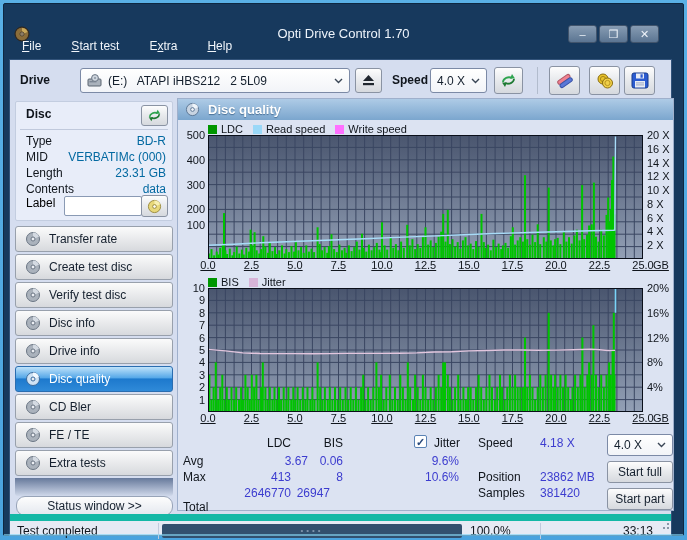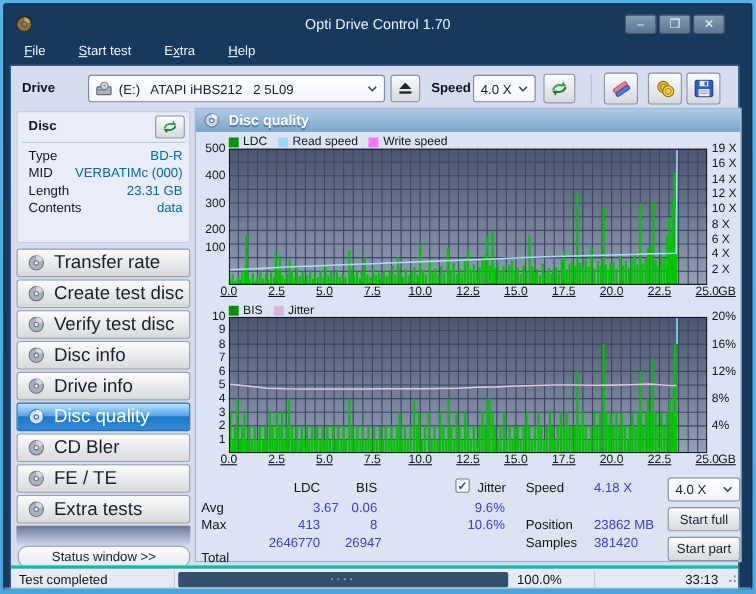--- a/index.html
+++ b/index.html
@@ -2,21 +2,21 @@
 <html><head>
 <meta charset="utf-8">
 <style>
   html,body{margin:0;padding:0;background:#9fb6c8;}
   *{box-sizing:border-box;font-family:"Liberation Sans",sans-serif;}
   .app{position:relative;width:687px;height:540px;background:linear-gradient(#59b0e6,#4aa3de);overflow:hidden;}
   .win{position:absolute;left:3px;top:3px;width:681px;height:533px;background:#17395d;border:1px solid #0e2741;border-radius:2px;}
   .win::after{content:"";position:absolute;left:0;right:0;bottom:-1px;height:2px;background:#8adcf8;opacity:.6;}
 
   
-  .titlebar{position:absolute;left:0;top:4px;width:100%;height:28px;color:#eef4fb;}
+  .titlebar{position:absolute;left:0;top:16px;width:100%;height:28px;color:#eef4fb;}
   .app-icon{position:absolute;left:10px;top:6px;width:16px;height:16px;}
   .title{position:absolute;left:0;top:6px;width:100%;text-align:center;font-size:13px;}
   .winbtn{position:absolute;top:5px;width:29px;height:18px;background:linear-gradient(#879cb3,#5b7592);border:1px solid #41546c;border-radius:3px;color:#eef3f9;font-size:11px;line-height:16px;text-align:center;cursor:default;}
   .winbtn.min{right:86px}.winbtn.max{right:55px}.winbtn.close{right:24px}
 
   
   .menubar{position:absolute;left:14px;top:30px;height:24px;display:flex;gap:22px;color:#f2f6fb;font-size:12px;align-items:center;}
   .menu-item{padding:2px 4px;cursor:default;}
   .u{text-decoration:underline;}
 
@@ -46,21 +46,21 @@
   .disc-refresh{position:absolute;right:4px;top:3px;width:27px;height:21px;}
   .disc-div{position:absolute;left:4px;right:4px;top:27px;height:1px;background:#c0c9dc;}
   .inforow{position:absolute;left:10px;right:6px;height:15px;font-size:12px;}
   .inforow .k{color:#10151c;}
   .inforow .v{position:absolute;right:0;top:0;color:#0369a1;}
   .label-row{position:absolute;left:10px;right:4px;top:94px;height:22px;font-size:12px;}
   .label-input{position:absolute;left:38px;top:0;width:78px;height:20px;background:#fff;border:1px solid #8a9ab4;border-radius:2px;}
   .disc-btn{position:absolute;right:0;top:-1px;width:27px;height:22px;}
 
   .nav{position:absolute;left:5px;top:166px;width:158px;}
-  .nav-btn{position:relative;height:26px;margin-bottom:2px;background:linear-gradient(#fbfbfb,#e9eaec 50%,#d7d9dd);border:1px solid #98a0ac;border-radius:3px;display:flex;align-items:center;font-size:17px;color:#15202e;cursor:default;}
+  .nav-btn{position:relative;height:26px;margin-bottom:2px;background:linear-gradient(#fbfbfb,#e9eaec 50%,#d7d9dd);border:1px solid #98a0ac;border-radius:3px;display:flex;align-items:center;font-size:12px;color:#15202e;cursor:default;}
   .nav-btn .nav-icon{margin:0 8px 0 9px;display:flex;}
   .nav-btn.active{background:linear-gradient(#bfe2fa,#56a8e8 45%,#1d79cd 50%,#2f8ad8);border:1px solid #2a6db0;color:#fff;}
   .spacer-grad{position:absolute;left:5px;top:418px;width:158px;height:18px;background:linear-gradient(#66799b,#cfd8ea);border-radius:0 0 3px 3px;}
   .status-win-btn{position:absolute;left:6px;top:436px;width:157px;height:20px;border-radius:9px;background:linear-gradient(#fdfdfd,#e4e8ef);border:1px solid #98a4b8;font-size:12px;color:#15202e;display:flex;align-items:center;justify-content:center;cursor:default;}
 
   
   .right-panel{position:absolute;left:167px;top:38px;width:497px;height:413px;background:#dce3f2;border:1px solid #9fb0cc;}
   .panel-head{position:absolute;left:0;top:0;width:100%;height:21px;background:linear-gradient(#aecbe6,#7ba6ce);display:flex;align-items:center;}
   .panel-head .ph-icon{margin:0 8px 0 7px;display:flex;}
   .panel-head .ph-title{color:#ffffff;font-weight:bold;font-size:13px;text-shadow:0 1px 1px #4a7196;}
@@ -83,21 +83,21 @@
   
   .stat{position:absolute;font-size:12px;color:#10151c;}
   .stat.val{color:#3c3ccf;}
   .stat.ra{text-align:right;}
   .checkbox{position:absolute;width:13px;height:13px;background:#fff;border:1px solid #5a82b4;border-radius:2px;font-size:11px;line-height:12px;text-align:center;color:#2a4a7c;font-weight:bold;cursor:default;}
   .mini-combo{position:absolute;left:429px;top:335px;width:66px;height:22px;padding:0 6px;}
   .act-btn{position:absolute;left:429px;width:66px;height:22px;font-size:12px;color:#15202e;}
   .start-full{top:362px}.start-part{top:389px}
 
   
-  .statusbar{position:absolute;left:0;bottom:1px;width:661px;height:20px;background:#e6eaf4;border-top:3px solid #14b8a6;font-size:12px;color:#10151c;}
+  .statusbar{position:absolute;left:0;bottom:1px;width:661px;height:20px;background:#e6eaf4;border-top:7px solid #14b8a6;font-size:12px;color:#10151c;}
   .sb-text{position:absolute;left:7px;top:3px;}
   .sb-sep{position:absolute;top:2px;width:1px;height:16px;background:#c2cadc;}
   .progress{position:absolute;left:152px;top:3px;width:300px;height:14px;background:#32506e;border-radius:2px;color:#7e95ac;text-align:center;font-size:8px;line-height:13px;letter-spacing:3px;}
   .sb-pct{position:absolute;left:460px;top:3px;}
   .sb-time{position:absolute;right:18px;top:3px;}
   .grip{position:absolute;right:2px;bottom:3px;width:8px;height:8px;background:
     radial-gradient(circle at 7px 1px,#8a96a8 1px,transparent 1.2px),
     radial-gradient(circle at 7px 5px,#8a96a8 1px,transparent 1.2px),
     radial-gradient(circle at 3px 5px,#8a96a8 1px,transparent 1.2px);}
 </style>
@@ -213,20 +213,31 @@
           <span class="k">MID</span>
           <span class="v">VERBATIMc (000)</span>
         </div>
         <div class="inforow" style="top:64px">
           <span class="k">Length</span>
           <span class="v">23.31 GB</span>
         </div>
         <div class="inforow" style="top:80px">
           <span class="k">Contents</span>
           <span class="v">data</span>
+        </div>
+        <div class="label-row">
+          <span class="k">Label</span>
+          <input class="label-input" value="" style="">
+          <div class="btn3d disc-btn">
+            <svg width="15" height="15" viewBox="0 0 16 16">
+              <circle cx="8" cy="8" r="6.5" fill="#e8d87a" stroke="#9a8a3a"></circle>
+              <path d="M8 1.5 A6.5 6.5 0 0 1 14 5.5 L10 7.5 A2.5 2.5 0 0 0 8 5.5 Z" fill="#f8f0b0"></path>
+              <circle cx="8" cy="8" r="2" fill="#fbfbf4" stroke="#9a8a3a"></circle>
+            </svg>
+          </div>
         </div>
       </div>
 
       <div class="nav" id="nav">
           <div class="nav-btn">
             <span class="nav-icon">
               <svg width="16" height="16" viewBox="0 0 16 16">
                 <circle cx="8" cy="8" r="6.5" fill="#aab2bc" stroke="#6b7684"></circle>
                 <path d="M8 1.5 A6.5 6.5 0 0 1 14 5.5 L10 7.5 A2.5 2.5 0 0 0 8 5.5 Z" fill="#d4dae2"></path>
                 <circle cx="8" cy="8" r="2" fill="#eceff4" stroke="#6b7684"></circle>
@@ -574,21 +585,21 @@
                 <rect x="399.2" y="62.5" width="2" height="61.5" fill="#00c400"></rect>
                 <rect x="400.6" y="86.8" width="2" height="37.2" fill="#00c400"></rect>
                 <rect x="401.8" y="74.4" width="2" height="49.6" fill="#00c400"></rect>
                 <rect x="403.0" y="45.1" width="2" height="78.9" fill="#00c400"></rect>
                 <rect x="404.4" y="21.6" width="2" height="102.4" fill="#00c400"></rect>
                 <rect x="405.5" y="79.4" width="2" height="44.6" fill="#00c400"></rect>
                 <polyline points="0.0,110.2 26.1,109.2 52.2,107.8 78.3,106.8 104.4,105.7 130.5,104.7 156.6,103.7 182.7,102.6 208.8,101.6 234.9,100.6 261.0,99.5 287.1,98.5 313.2,97.8 339.3,97.0 365.4,96.3 382.8,95.8 405.4,95.2 406.8,95.1 407.5,1.4" fill="none" stroke="#a8dcf8" stroke-width="1.4"></polyline>
                 <rect x="0.5" y="0.5" width="434" height="123" fill="none" stroke="#0a0f1a" stroke-width="1"></rect>
               </svg>
             <div class="ycol right">
-                <span style="top: -5px;">19 X</span>
+                <span style="top: -5px;">20 X</span>
                 <span style="top: 8.77778px;">16 X</span>
                 <span style="top: 22.5556px;">14 X</span>
                 <span style="top: 36.3333px;">12 X</span>
                 <span style="top: 50.1111px;">10 X</span>
                 <span style="top: 63.8889px;">8 X</span>
                 <span style="top: 77.6667px;">6 X</span>
                 <span style="top: 91.4444px;">4 X</span>
                 <span style="top: 105.222px;">2 X</span>
               </div>
           </div>
@@ -897,21 +908,21 @@
         <span class="stat val ra" style="left:120px;top:355px;width:45px">0.06</span>
         <span class="stat val ra" style="left:225px;top:355px;width:56px">9.6%</span>
 
         <span class="stat" style="left:5px;top:371px">Max</span>
         <span class="stat val ra" style="left:45px;top:371px;width:68px">413</span>
         <span class="stat val ra" style="left:120px;top:371px;width:45px">8</span>
         <span class="stat val ra" style="left:225px;top:371px;width:56px">10.6%</span>
 
         <span class="stat" style="left:5px;top:401px">Total</span>
         <span class="stat val ra" style="left:45px;top:387px;width:68px">2646770</span>
-        <span class="stat val ra" style="left:124px;top:387px;width:45px">26947</span>
+        <span class="stat val ra" style="left:107px;top:387px;width:45px">26947</span>
 
         <span class="stat" style="left:300px;top:337px">Speed</span>
         <span class="stat val" style="left:362px;top:337px">4.18 X</span>
         <span class="stat" style="left:300px;top:371px">Position</span>
         <span class="stat val" style="left:362px;top:371px">23862 MB</span>
         <span class="stat" style="left:300px;top:387px">Samples</span>
         <span class="stat val" style="left:362px;top:387px">381420</span>
 
         <div class="combo mini-combo">
           <span>4.0 X</span>

